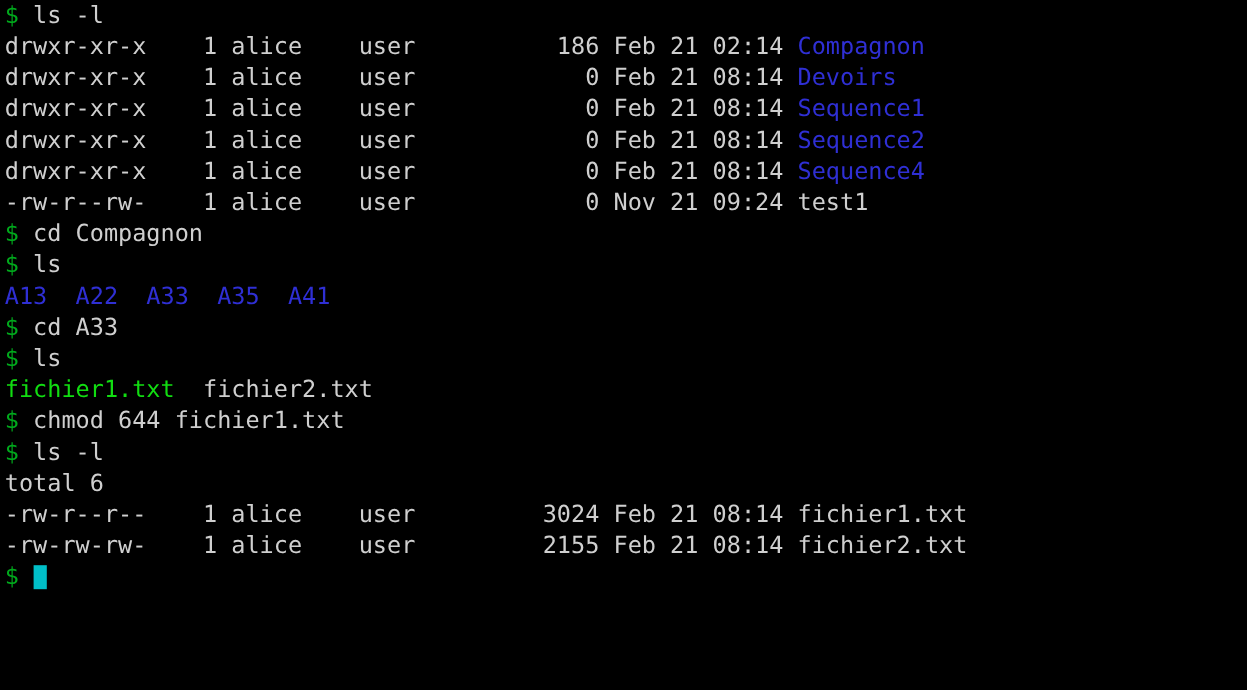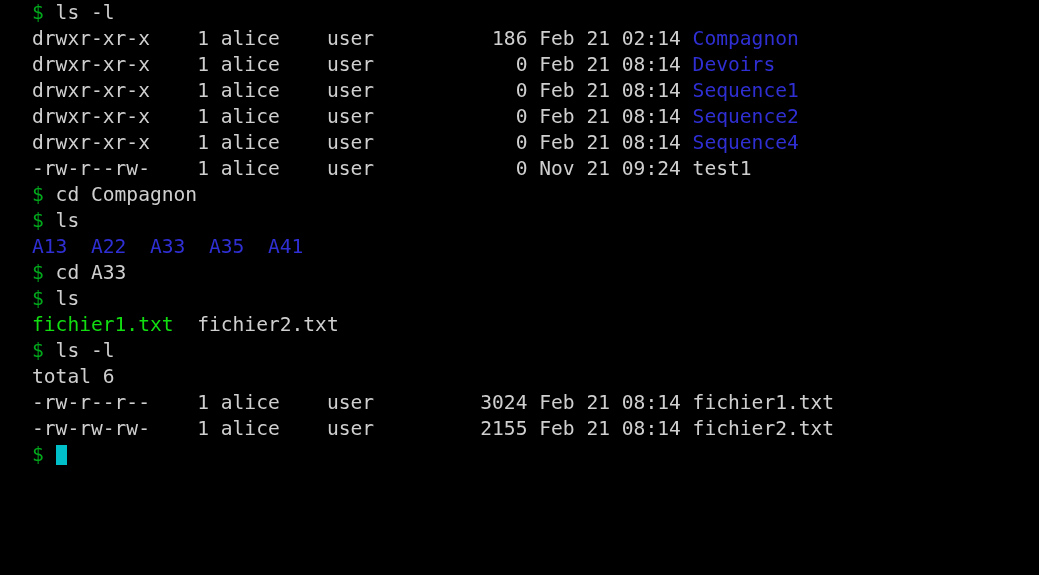--- a/index.html
+++ b/index.html
@@ -23,21 +23,20 @@
     position: relative;
   }
   .line {
     height: 26px;
     line-height: 26px;
     font-size: 19.6px;
     letter-spacing: 0px;
     white-space: pre;
     color: #c8c8c8;
     font-family: "DejaVu Sans Mono", "Liberation Mono", monospace;
-    margin-left: 28px;
   }
   .seg { white-space: pre; }
   .c-prompt { color: #00a81c; }
   .c-default { color: #cfcfcf; }
   .c-dir { color: #2f2fd4; }
   .c-exec { color: #11dd11; }
   .cursor {
     display: inline-block;
     width: 11px;
     height: 20px;
@@ -55,18 +54,19 @@
     <div class="line"><span class="seg c-default">drwxr-xr-x    1 alice    user            0 Feb 21 08:14 </span><span class="seg c-dir">Sequence1</span></div>
     <div class="line"><span class="seg c-default">drwxr-xr-x    1 alice    user            0 Feb 21 08:14 </span><span class="seg c-dir">Sequence2</span></div>
     <div class="line"><span class="seg c-default">drwxr-xr-x    1 alice    user            0 Feb 21 08:14 </span><span class="seg c-dir">Sequence4</span></div>
     <div class="line"><span class="seg c-default">-rw-r--rw-    1 alice    user            0 Nov 21 09:24 </span><span class="seg c-default">test1</span></div>
     <div class="line"><span class="seg c-prompt">$</span><span class="seg c-default"> cd Compagnon</span></div>
     <div class="line"><span class="seg c-prompt">$</span><span class="seg c-default"> ls</span></div>
     <div class="line"><span class="seg c-dir">A13</span><span class="seg">  </span><span class="seg c-dir">A22</span><span class="seg">  </span><span class="seg c-dir">A33</span><span class="seg">  </span><span class="seg c-dir">A35</span><span class="seg">  </span><span class="seg c-dir">A41</span></div>
     <div class="line"><span class="seg c-prompt">$</span><span class="seg c-default"> cd A33</span></div>
     <div class="line"><span class="seg c-prompt">$</span><span class="seg c-default"> ls</span></div>
     <div class="line"><span class="seg c-exec">fichier1.txt</span><span class="seg">  </span><span class="seg c-default">fichier2.txt</span></div>
+    <div class="line"><span class="seg c-prompt">$</span><span class="seg c-default"> chmod 644 fichier1.txt</span></div>
     <div class="line"><span class="seg c-prompt">$</span><span class="seg c-default"> ls -l</span></div>
     <div class="line"><span class="seg c-default">total 6</span></div>
     <div class="line"><span class="seg c-default">-rw-r--r--    1 alice    user         3024 Feb 21 08:14 </span><span class="seg c-default">fichier1.txt</span></div>
     <div class="line"><span class="seg c-default">-rw-rw-rw-    1 alice    user         2155 Feb 21 08:14 </span><span class="seg c-default">fichier2.txt</span></div>
     <div class="line"><span class="seg c-prompt">$</span><span class="seg c-default"> </span><span class="cursor"></span></div>
   </div>
 
 </body></html>

